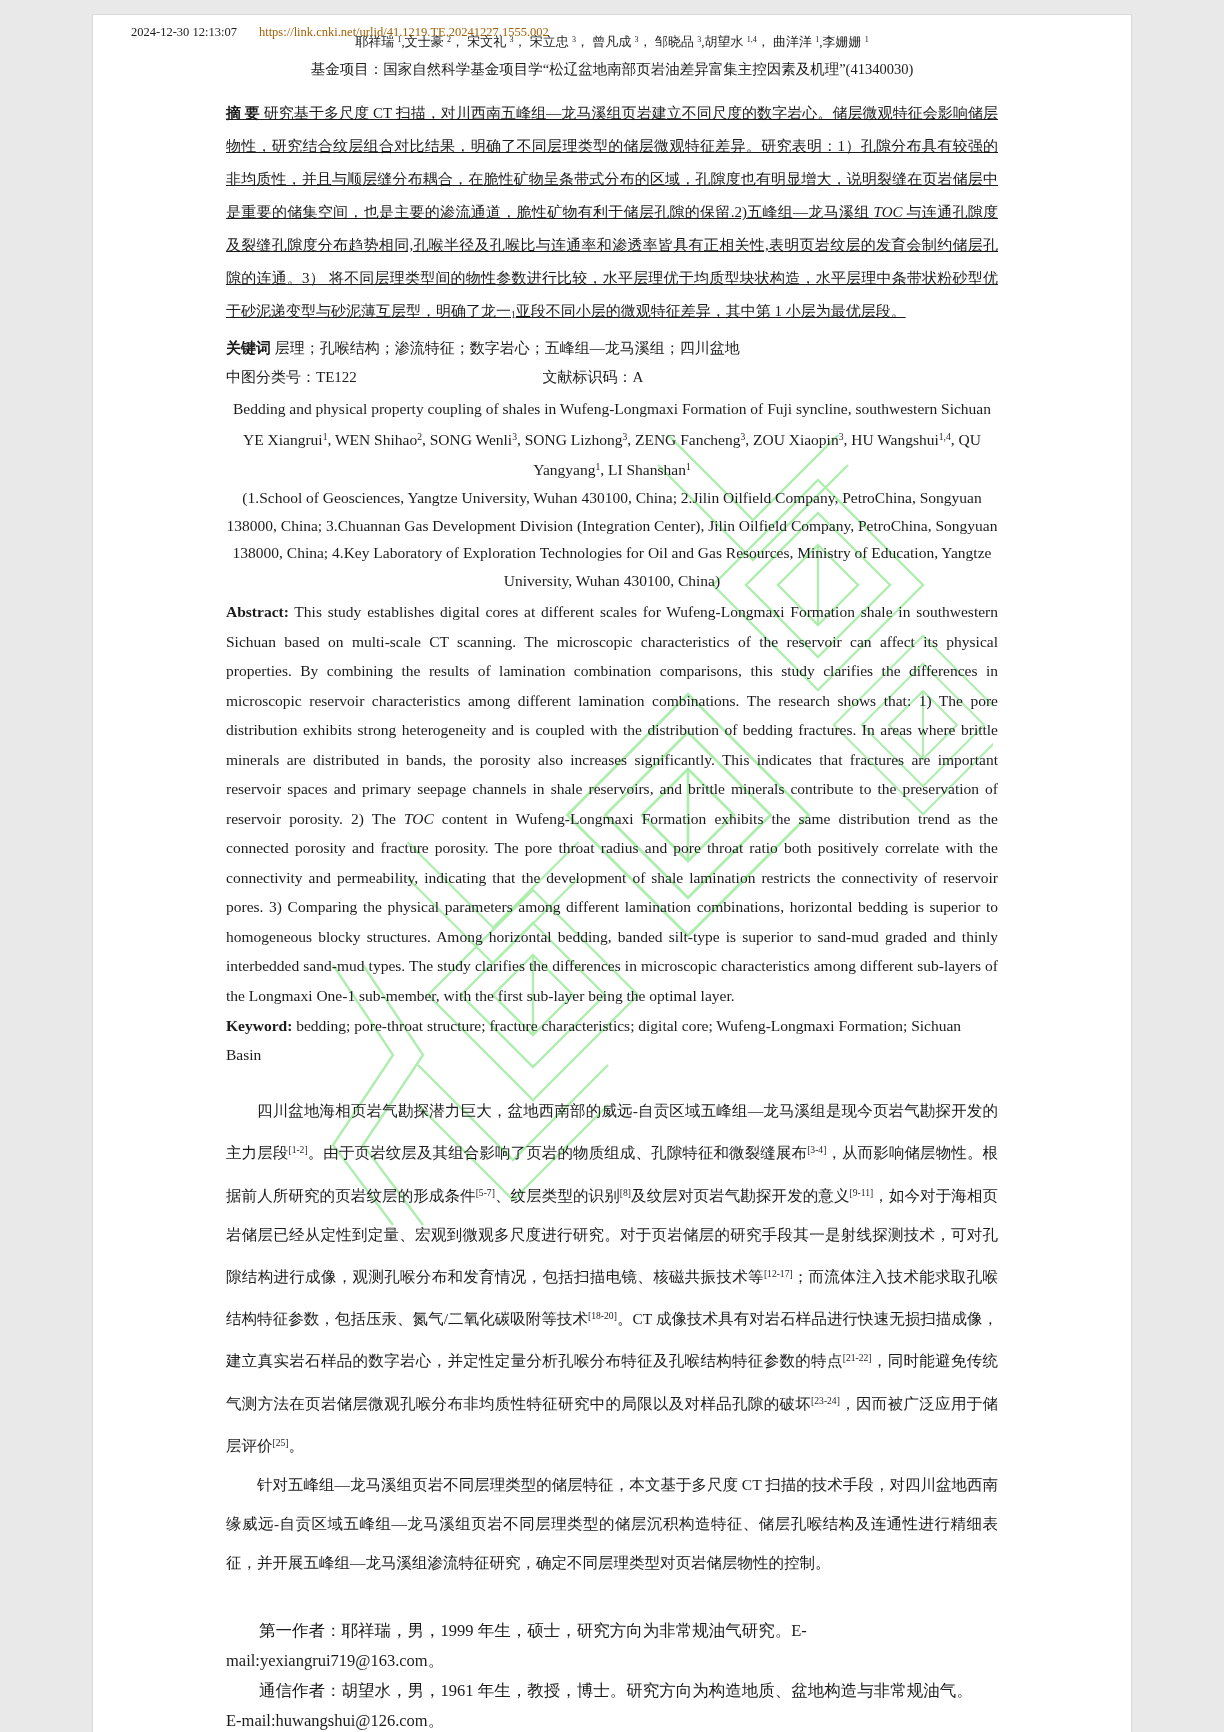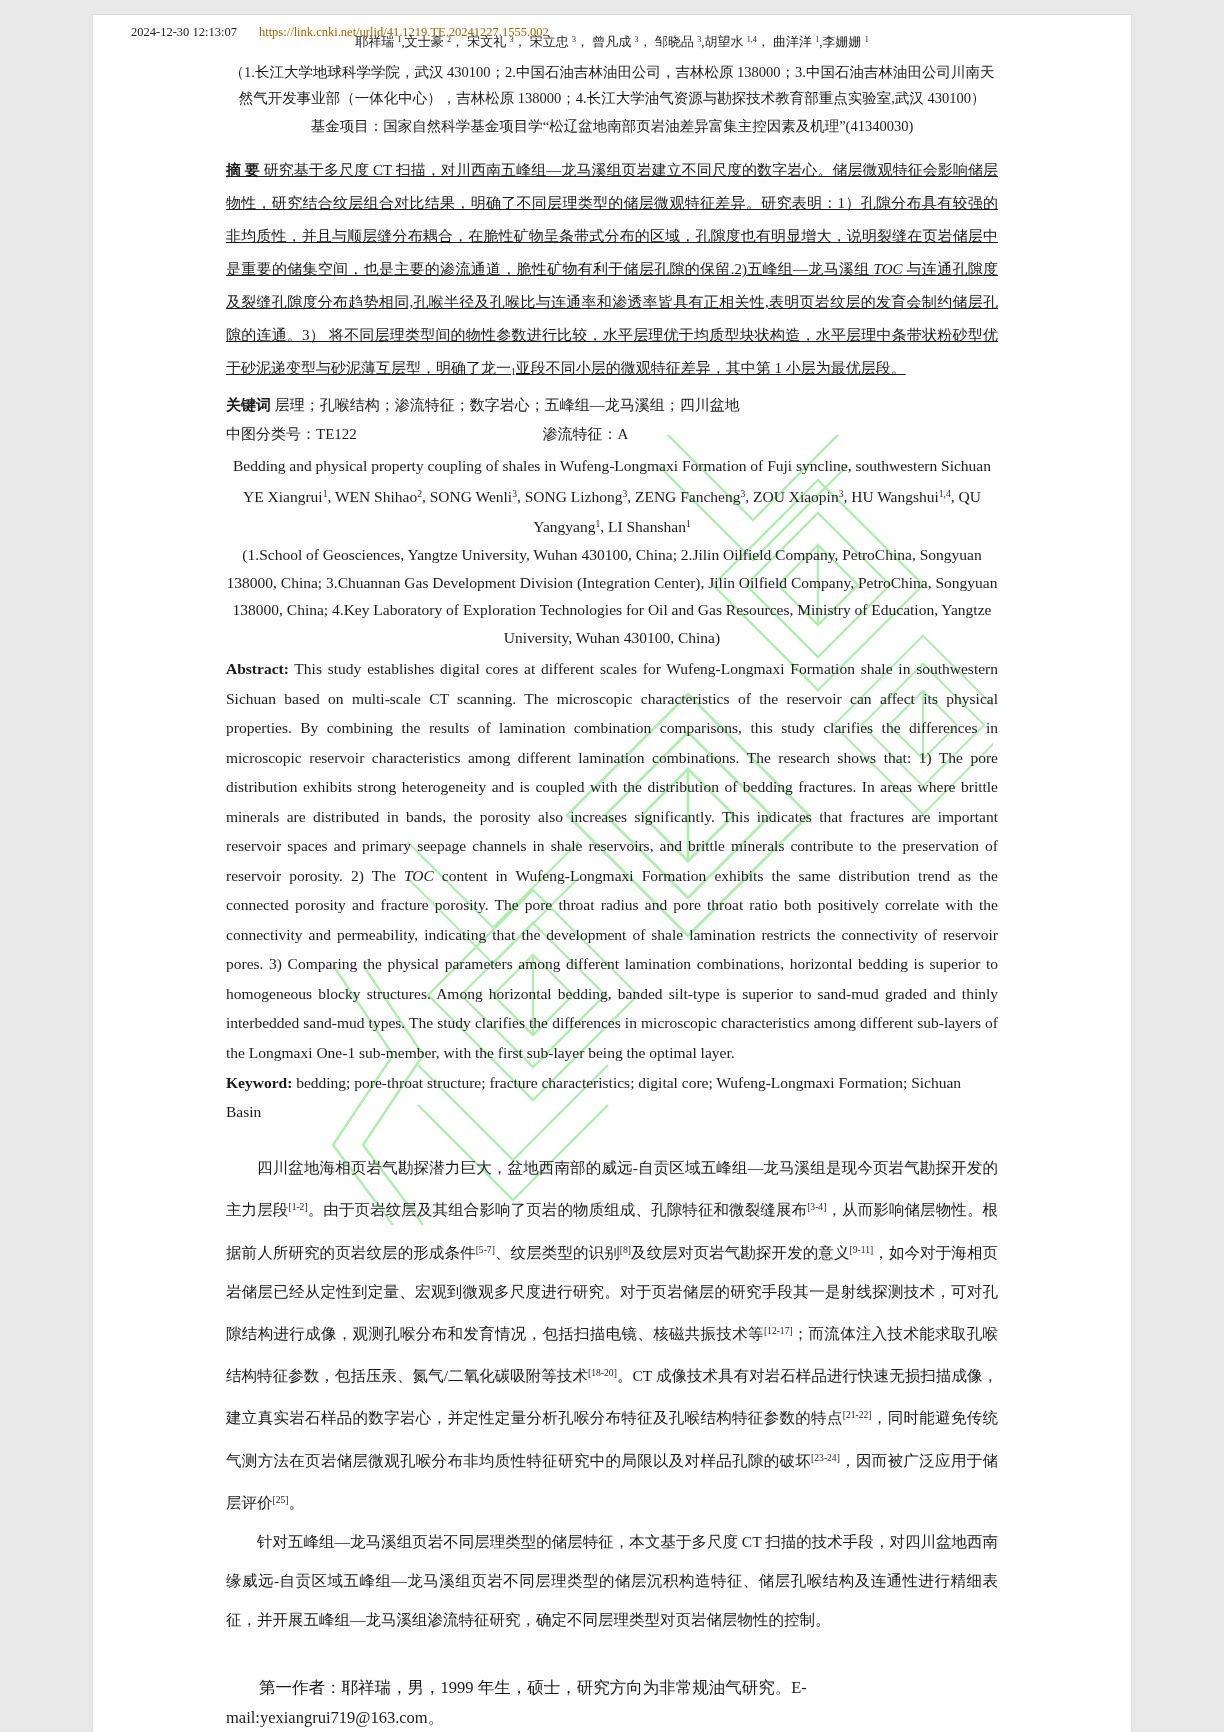--- a/index.html
+++ b/index.html
@@ -80,31 +80,30 @@
   <div class="doc-header">
     <span>2024-12-30 12:13:07</span>
     <span class="url">https://link.cnki.net/urlid/41.1219.TE.20241227.1555.002</span>
   </div>
 
   <div class="content">
 
 
     <div class="authors-cn"><span>耶祥瑞 </span><span class="sup">1</span><span>,文士豪 </span><span class="sup">2</span><span>， 宋文礼 </span><span class="sup">3</span><span>， 宋立忠 </span><span class="sup">3</span><span>， 曾凡成 </span><span class="sup">3</span><span>， 邹晓品 </span><span class="sup">3</span><span>,胡望水 </span><span class="sup">1,4</span><span>， 曲洋洋 </span><span class="sup">1</span><span>,李姗姗 </span><span class="sup">1</span></div>
 
-    <div class="affil-cn">（1.长江大学地球科学学院，武汉 430100；2.中国石油吉林油田公司，吉林松原 138000；3.中国石油吉林油田公司川南天然气开发事业部（一体化中心），吉林松原 138000；4.长江大学油气资源与勘探技术教育部重点实验室,武汉 430100）</div>
 
     <div class="funding">基金项目：国家自然科学基金项目学“松辽盆地南部页岩油差异富集主控因素及机理”(41340030)</div>
 
     <p class="abstract-cn"><span class="b">摘 要</span><span>  研究基于多尺度 CT 扫描，对川西南五峰组—龙马溪组页岩建立不同尺度的数字岩心。储层微观特征会影响储层物性，研究结合纹层组合对比结果，明确了不同层理类型的储层微观特征差异。研究表明：1）孔隙分布具有较强的非均质性，并且与顺层缝分布耦合，在脆性矿物呈条带式分布的区域，孔隙度也有明显增大，说明裂缝在页岩储层中是重要的储集空间，也是主要的渗流通道，脆性矿物有利于储层孔隙的保留.2)五峰组—龙马溪组 </span><span class="i">TOC</span><span> 与连通孔隙度及裂缝孔隙度分布趋势相同,孔喉半径及孔喉比与连通率和渗透率皆具有正相关性,表明页岩纹层的发育会制约储层孔隙的连通。3） 将不同层理类型间的物性参数进行比较，水平层理优于均质型块状构造，水平层理中条带状粉砂型优于砂泥递变型与砂泥薄互层型，明确了龙一</span><span class="sub">1</span><span>亚段不同小层的微观特征差异，其中第 1 小层为最优层段。</span></p>
 
     <p class="keywords-cn"><span class="b">关键词</span><span>  层理；孔喉结构；渗流特征；数字岩心；五峰组—龙马溪组；四川盆地</span></p>
 
     <div class="clc-line">
       <span>中图分类号：TE122</span>
-      <span class="doc-code">渗流特征：A</span>
+      <span class="doc-code">文献标识码：A</span>
     </div>
 
     <div class="title-en">Bedding and physical property coupling of shales in Wufeng-Longmaxi Formation of Fuji syncline, southwestern Sichuan</div>
 
     <div class="authors-en"><span>YE Xiangrui</span><span class="sup">1</span><span>, WEN Shihao</span><span class="sup">2</span><span>, SONG Wenli</span><span class="sup">3</span><span>, SONG Lizhong</span><span class="sup">3</span><span>, ZENG Fancheng</span><span class="sup">3</span><span>, ZOU Xiaopin</span><span class="sup">3</span><span>, HU Wangshui</span><span class="sup">1,4</span><span>, QU Yangyang</span><span class="sup">1</span><span>, LI Shanshan</span><span class="sup">1</span></div>
 
     <div class="affil-en">(1.School of Geosciences, Yangtze University, Wuhan 430100, China; 2.Jilin Oilfield Company, PetroChina, Songyuan 138000, China; 3.Chuannan Gas Development Division (Integration Center), Jilin Oilfield Company, PetroChina, Songyuan 138000, China; 4.Key Laboratory of Exploration Technologies for Oil and Gas Resources, Ministry of Education, Yangtze University, Wuhan 430100, China)</div>
 
     <p class="abstract-en"><span class="b">Abstract:</span><span> This study establishes digital cores at different scales for Wufeng-Longmaxi Formation shale in southwestern Sichuan based on multi-scale CT scanning. The microscopic characteristics of the reservoir can affect its physical properties. By combining the results of lamination combination comparisons, this study clarifies the differences in microscopic reservoir characteristics among different lamination combinations. The research shows that: 1) The pore distribution exhibits strong heterogeneity and is coupled with the distribution of bedding fractures. In areas where brittle minerals are distributed in bands, the porosity also increases significantly. This indicates that fractures are important reservoir spaces and primary seepage channels in shale reservoirs, and brittle minerals contribute to the preservation of reservoir porosity. 2) The </span><span class="i">TOC</span><span> content in Wufeng-Longmaxi Formation exhibits the same distribution trend as the connected porosity and fracture porosity. The pore throat radius and pore throat ratio both positively correlate with the connectivity and permeability, indicating that the development of shale lamination restricts the connectivity of reservoir pores. 3) Comparing the physical parameters among different lamination combinations, horizontal bedding is superior to homogeneous blocky structures. Among horizontal bedding, banded silt-type is superior to sand-mud graded and thinly interbedded sand-mud types. The study clarifies the differences in microscopic characteristics among different sub-layers of the Longmaxi One-1 sub-member, with the first sub-layer being the optimal layer.</span></p>
 

